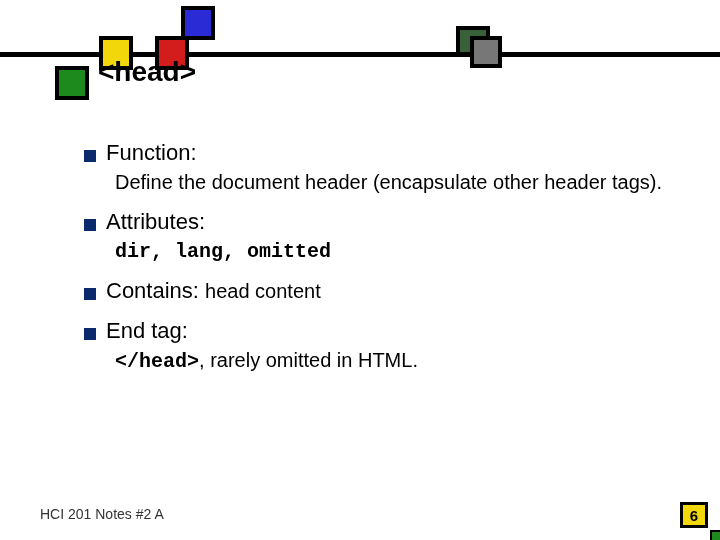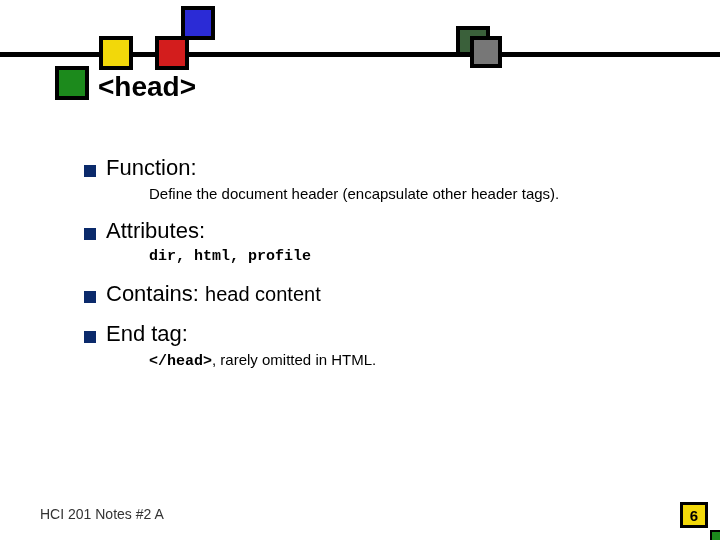--- a/index.html
+++ b/index.html
@@ -25,28 +25,28 @@
   }
   .sq-blue-top { top: 6px; left: 181px; width: 34px; height: 34px; background: #2b2bd6; }
   .sq-yellow-top { top: 36px; left: 99px; width: 34px; height: 34px; background: #f2d80a; }
   .sq-red-top { top: 36px; left: 155px; width: 34px; height: 34px; background: #d31d1d; }
   .sq-green-top { top: 66px; left: 55px; width: 34px; height: 34px; background: #1c8a1c; }
   .sq-lgreen-tr { top: 26px; left: 456px; width: 34px; height: 30px; background: #3a603a; }
   .sq-gray-tr { top: 36px; left: 470px; width: 32px; height: 32px; background: #777; }
 
   .slide-title {
     position: absolute;
-    top: 71px; left: 98px;
+    top: 56px; left: 98px;
     font-size: 28px;
     font-weight: bold;
   }
 
   .content {
     position: absolute;
-    top: 155px;
+    top: 140px;
     left: 84px;
     width: 580px;
   }
   .item {
     margin-bottom: 14px;
   }
   .line1 {
     display: flex;
     align-items: baseline;
     gap: 10px;
@@ -55,22 +55,22 @@
   .bullet {
     display: inline-block;
     width: 12px; height: 12px;
     background: #0b2a6b;
     flex-shrink: 0;
     margin-top: 2px;
     position: relative;
     top: 2px;
   }
   .item .sub {
-    margin-left: 65px;
-    font-size: 15px;
+    margin-left: 31px;
+    font-size: 20px;
     margin-top: 4px;
     line-height: 1.25;
   }
   .mono {
     font-family: "Courier New", Courier, monospace;
     font-weight: bold;
   }
   .inline-tail { font-size: 20px; }
 
   .footer-note {
@@ -124,21 +124,21 @@
       <span>Function:</span>
     </div>
     <div class="sub">Define the document header (encapsulate other header tags).</div>
   </div>
 
   <div class="item">
     <div class="line1">
       <span class="bullet"></span>
       <span>Attributes:</span>
     </div>
-    <div class="sub mono">dir, html, profile</div>
+    <div class="sub mono">dir, lang, omitted</div>
   </div>
 
   <div class="item">
     <div class="line1">
       <span class="bullet"></span>
       <span>
         <span>Contains: </span><span class="inline-tail">head content</span>
       </span>
     </div>
   </div>

